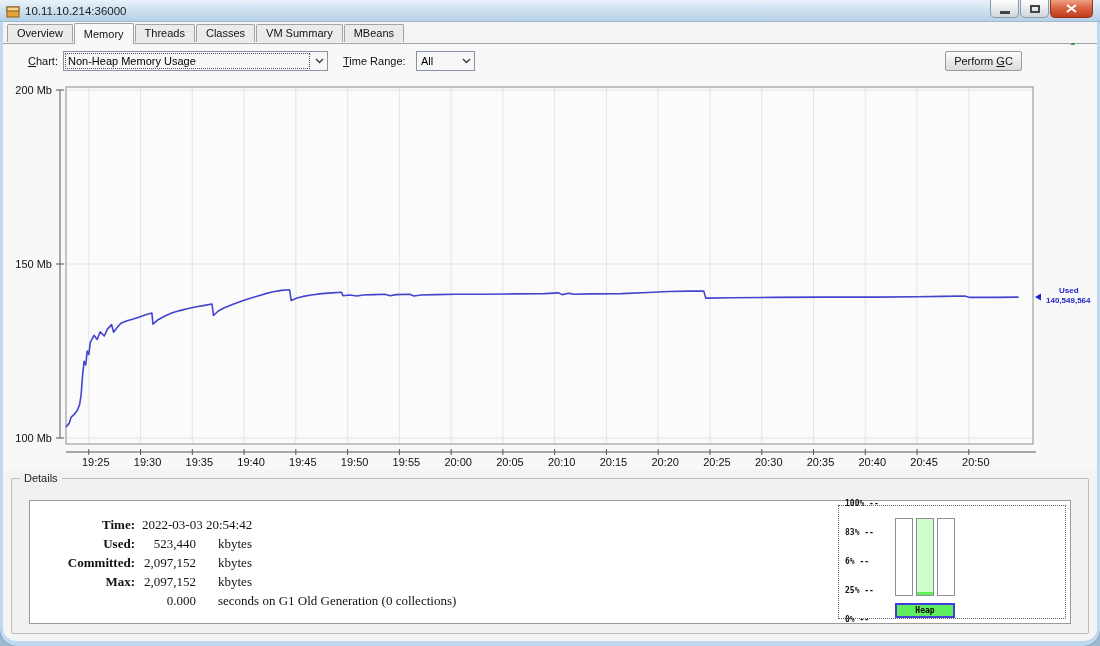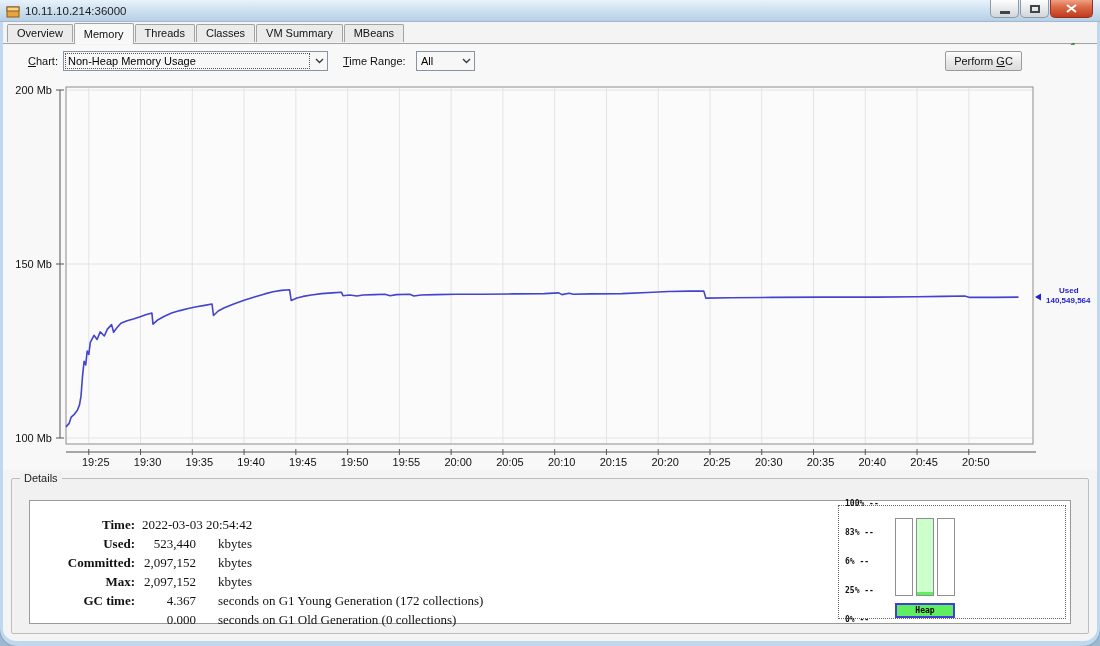--- a/index.html
+++ b/index.html
@@ -259,25 +259,20 @@
             <span class="dlabel">Committed:</span>
             <span class="dnum">2,097,152</span>
             <span class="dtext">kbytes</span>
           </div>
           <div class="drow">
             <span class="dlabel">Max:</span>
             <span class="dnum">2,097,152</span>
             <span class="dtext">kbytes</span>
           </div>
           <div class="drow">
-            <span class="dlabel">GC time:</span>
-            <span class="dnum">4.367</span>
-            <span class="dtext">seconds on G1 Young Generation (172 collections)</span>
-          </div>
-          <div class="drow">
             <span class="dlabel"></span>
             <span class="dnum">0.000</span>
             <span class="dtext">seconds on G1 Old Generation (0 collections)</span>
           </div>
         </div>
       <div class="gauge-panel">
         <div class="gauge-scale">
             <div>100% --</div>
             <div>83% --</div>
             <div>6% --</div>

